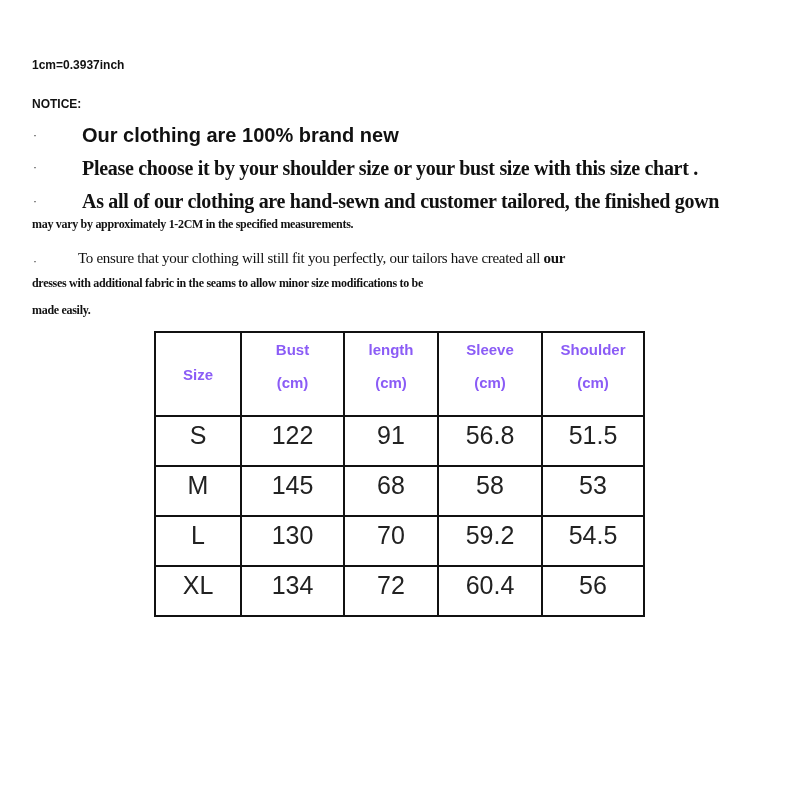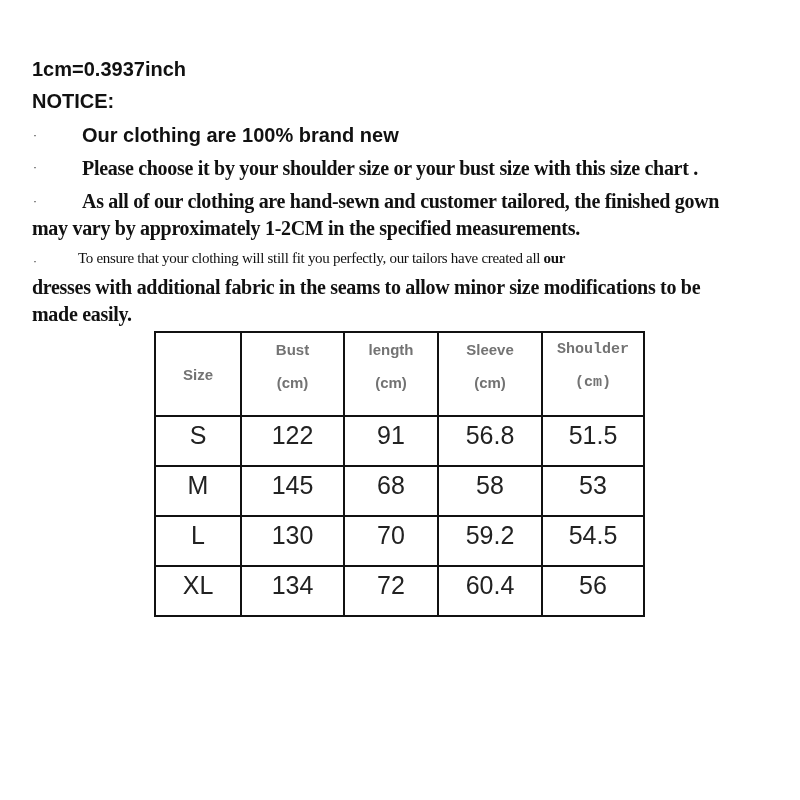--- a/index.html
+++ b/index.html
@@ -1,35 +1,35 @@
 <!DOCTYPE html>
 <html><head>
 <meta charset="utf-8">
 <style>
   html, body { margin: 0; padding: 0; background: #ffffff; }
   body { width: 800px; height: 800px; position: relative; overflow: hidden; font-family: "Liberation Sans", sans-serif; color: #111; }
-  .line { position: absolute; left: 32px; font-size: 20px; font-weight: bold; white-space: nowrap; }
+  .line { position: absolute; left: 32px; font-size: 12px; font-weight: bold; white-space: nowrap; }
   .bullet-dot { position: absolute; left: 33px; font-size: 12px; color: #333; }
   .ind { position: absolute; left: 82px; font-size: 20px; font-weight: bold; white-space: nowrap; }
   .cond { letter-spacing: -0.3px; font-family: Liberation Serif, serif; }
   .light { font-weight: normal; }
   table { position: absolute; left: 154px; top: 331px; border-collapse: collapse; }
   td { border: 2px solid #111; text-align: center; padding: 0; }
-  .hdr td { height: 82px; color: #737373; font-weight: bold; font-size: 15px; vertical-align: top; }
+  .hdr td { height: 82px; color: #8b5cf6; font-weight: bold; font-size: 15px; vertical-align: top; }
   .hdr .size-hdr { vertical-align: middle; }
   .hdr .hl { display: block; margin-top: 8px; }
   .hdr .hl2 { display: block; margin-top: 16px; }
   .row td { height: 48px; font-size: 25px; color: #222; vertical-align: top; line-height: 36px; }
-  .c0 { width: 84px; } .c1 { width: 101px; } .c2 { width: 92px; } .c3 { width: 102px; } .c4 { width: 100px; font-family: Liberation Mono, monospace; }
+  .c0 { width: 84px; } .c1 { width: 101px; } .c2 { width: 92px; } .c3 { width: 102px; } .c4 { width: 100px; }
 </style>
 </head>
 <body>
 
 <div class="line" style="top:58px;">1cm=0.3937inch</div>
-<div class="line" style="top:90px;text-align:center;">NOTICE:</div>
+<div class="line" style="top:97px;text-align:center;">NOTICE:</div>
 
 <span class="bullet-dot" style="top:128px;">·</span>
 <div class="ind" style="top:124px;">Our clothing are 100% brand new</div>
 
 <span class="bullet-dot" style="top:160px;">·</span>
 <div class="ind cond" style="top:157px;">Please choose it by your shoulder size or your bust size with this size chart .</div>
 
 <span class="bullet-dot" style="top:194px;">·</span>
 <div class="ind cond" style="top:190px;">As all of our clothing are hand-sewn and customer tailored, the finished gown</div>
 <div class="line cond" style="top:217px;">may vary by approximately 1-2CM in the specified measurements.</div>

